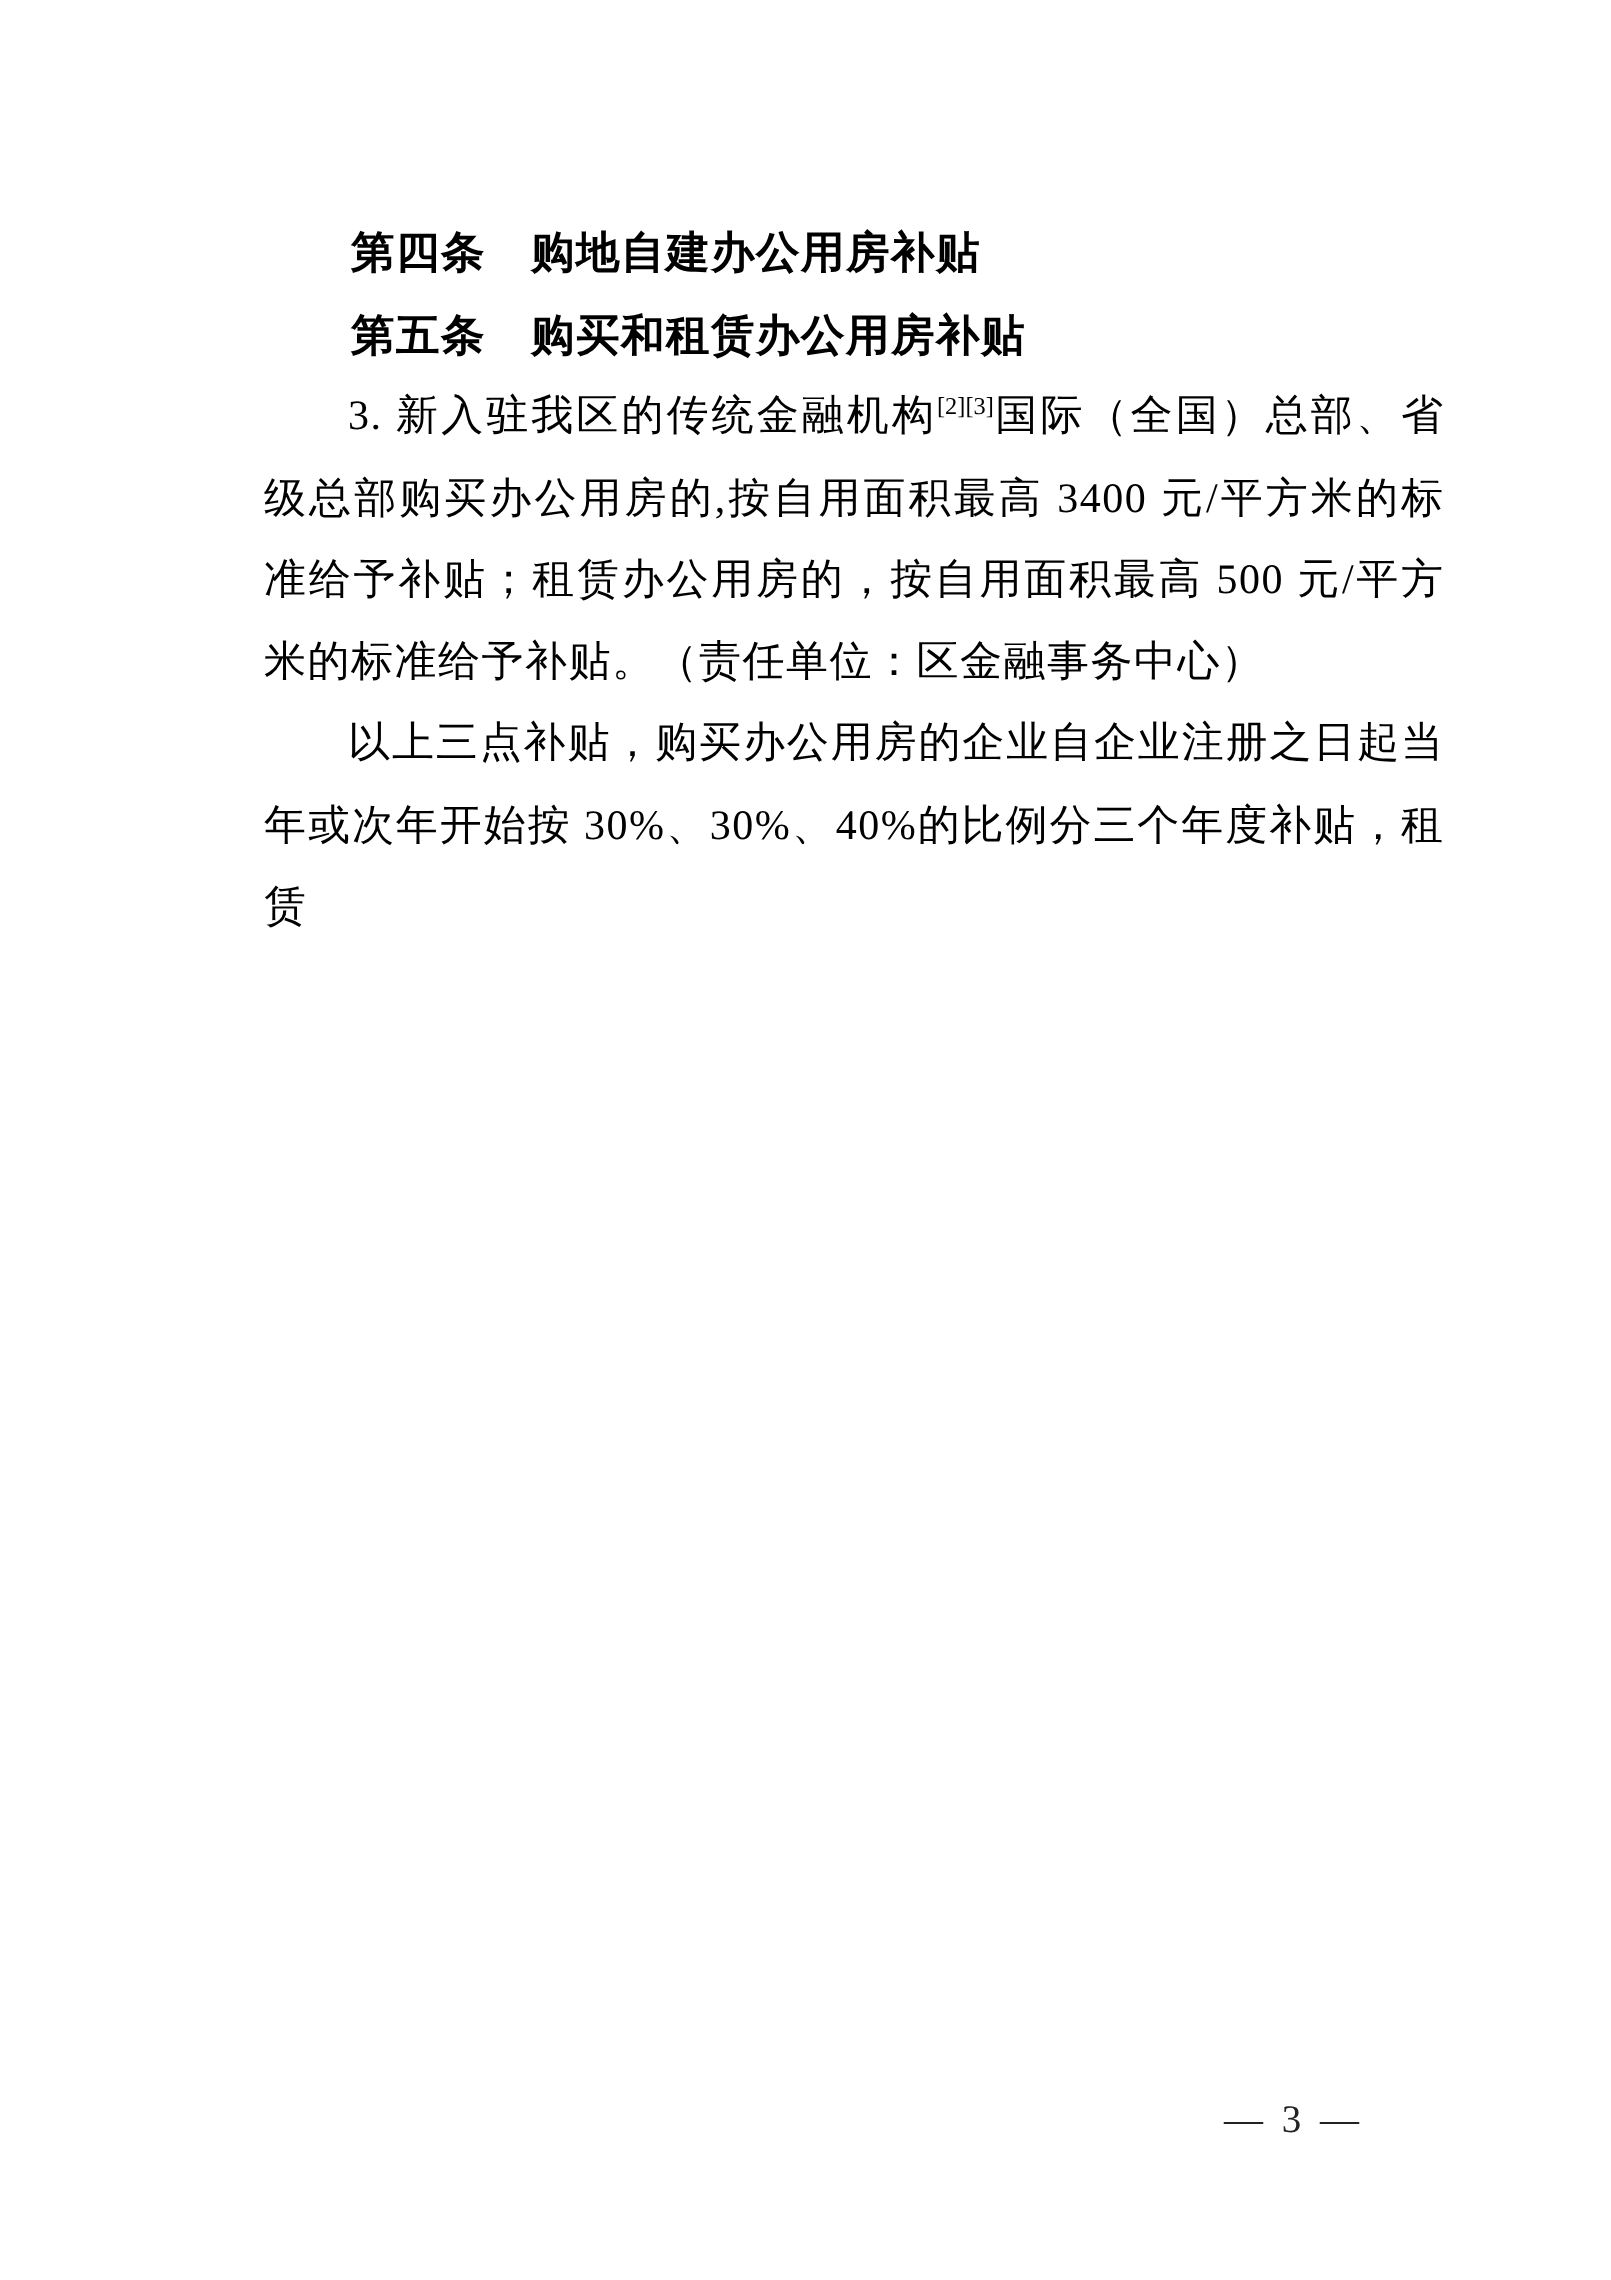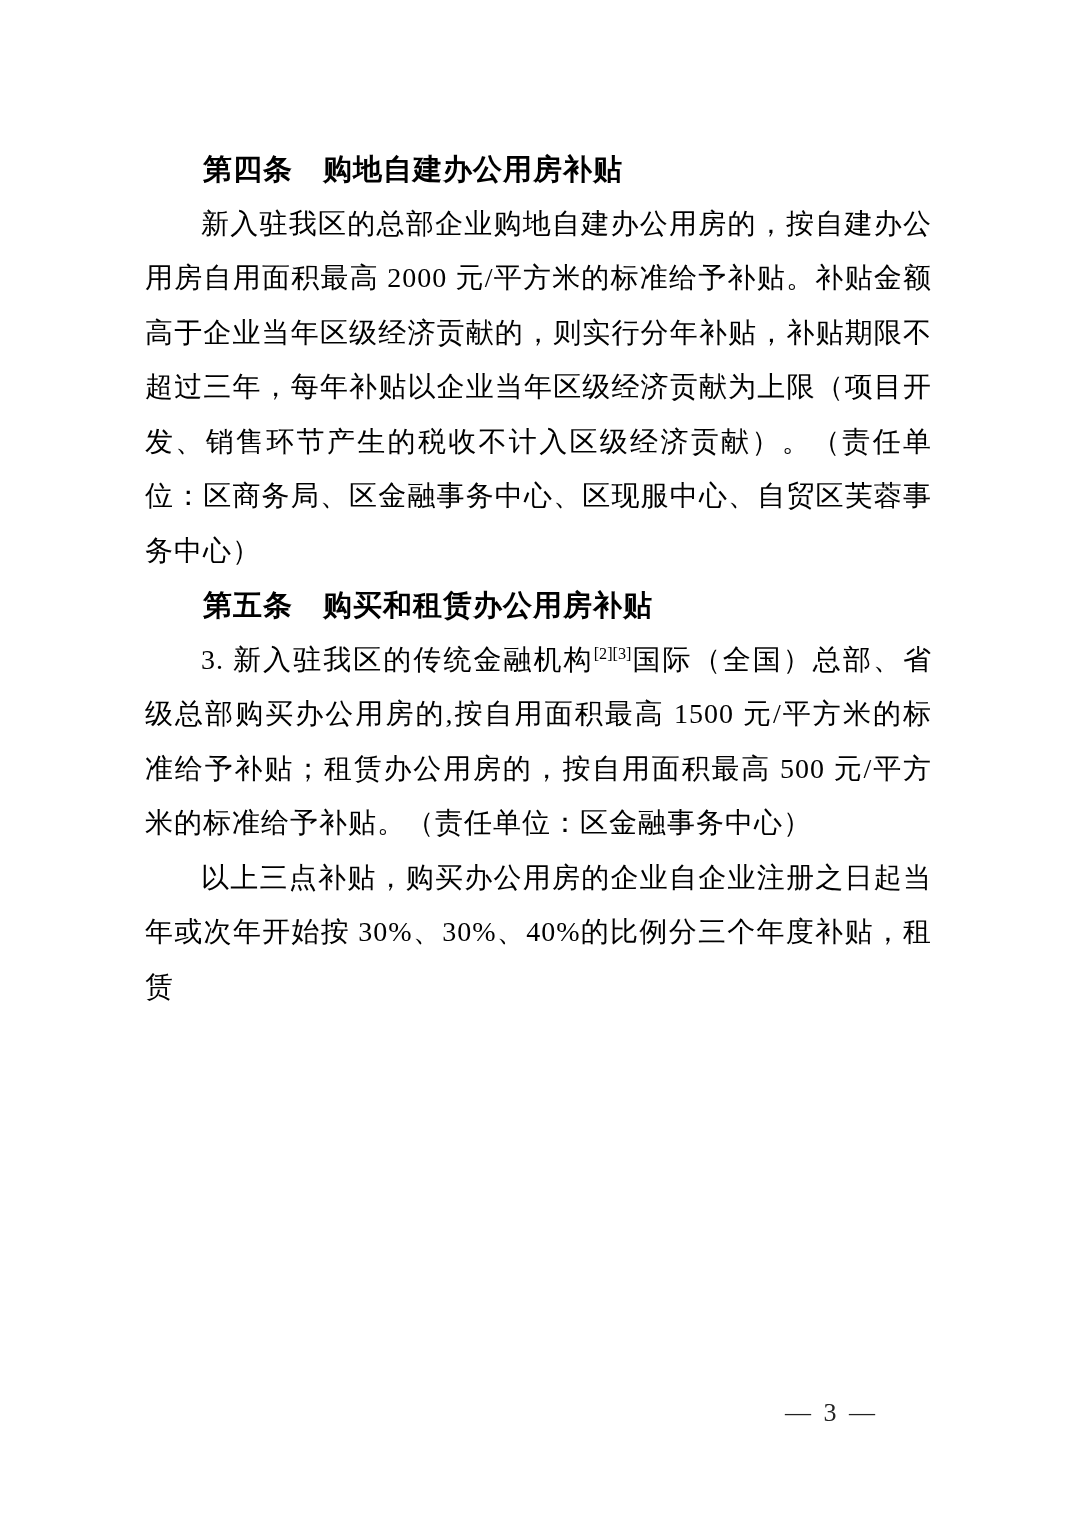--- a/index.html
+++ b/index.html
@@ -8,20 +8,21 @@
     background: #ffffff;
   }
   .page {
     position: relative;
     width: 1018px;
     height: 1520px;
     background: #ffffff;
     color: #000000;
     font-family: "Liberation Serif", serif;
     overflow: hidden;
+    margin-left: 31px;
   }
   .doc-body {
     position: absolute;
     left: 145px;
     top: 142px;
     width: 787px;
     text-align: justify;
   }
   .doc-body p {
     margin: 0;
@@ -53,25 +54,24 @@
   }
 </style>
 </head>
 <body>
 
 <div class="page">
   <div class="doc-body">
 
     <p class="heading">第四条　购地自建办公用房补贴</p>
 
-    <p class="para">新入驻我区的总部企业购地自建办公用房的，按自建办公用房自用面积最高 2000 元/平方米的标准给予补贴。补贴金额高于企业当年区级经济贡献的，则实行分年补贴，补贴期限不超过三年，每年补贴以企业当年区级经济贡献为上限（项目开发、销售环节产生的税收不计入区级经济贡献）。（责任单位：区商务局、区金融事务中心、区现服中心、自贸区芙蓉事务中心）</p>
 
     <p class="heading">第五条　购买和租赁办公用房补贴</p>
 
-    <p class="para"><span>3. 新入驻我区的传统金融机构</span><sup class="fnref">[2][3]</sup><span>国际（全国）总部、省级总部购买办公用房的,按自用面积最高 1500 元/平方米的标准给予补贴；租赁办公用房的，按自用面积最高 500 元/平方米的标准给予补贴。（责任单位：区金融事务中心）</span></p>
+    <p class="para"><span>3. 新入驻我区的传统金融机构</span><sup class="fnref">[2][3]</sup><span>国际（全国）总部、省级总部购买办公用房的,按自用面积最高 3400 元/平方米的标准给予补贴；租赁办公用房的，按自用面积最高 500 元/平方米的标准给予补贴。（责任单位：区金融事务中心）</span></p>
 
 
 
     <p class="para">以上三点补贴，购买办公用房的企业自企业注册之日起当年或次年开始按 30%、30%、40%的比例分三个年度补贴，租赁</p>
 
   </div>
 
   <div class="page-number">— 3 —</div>
 </div>
 

